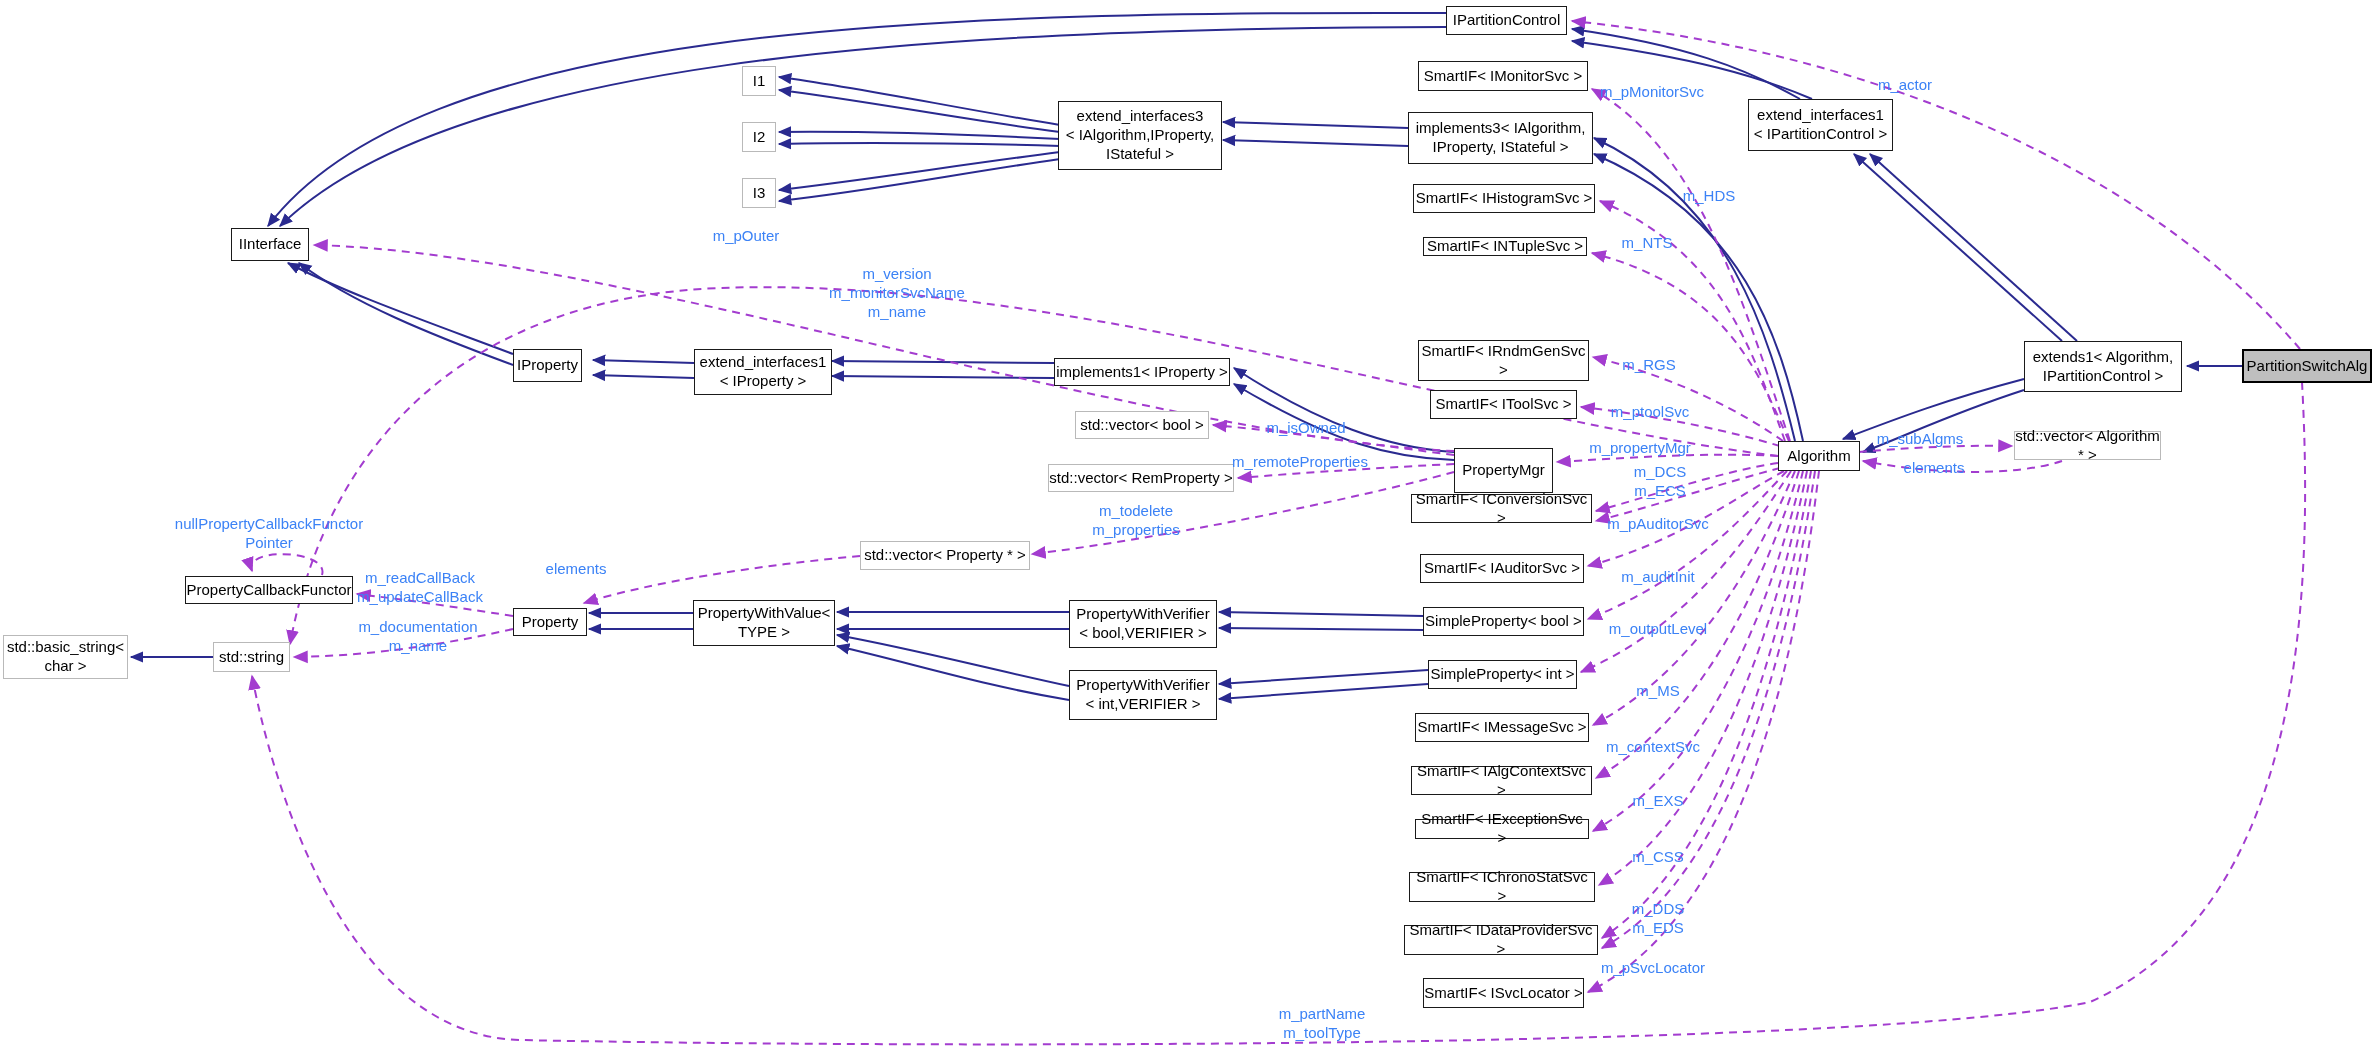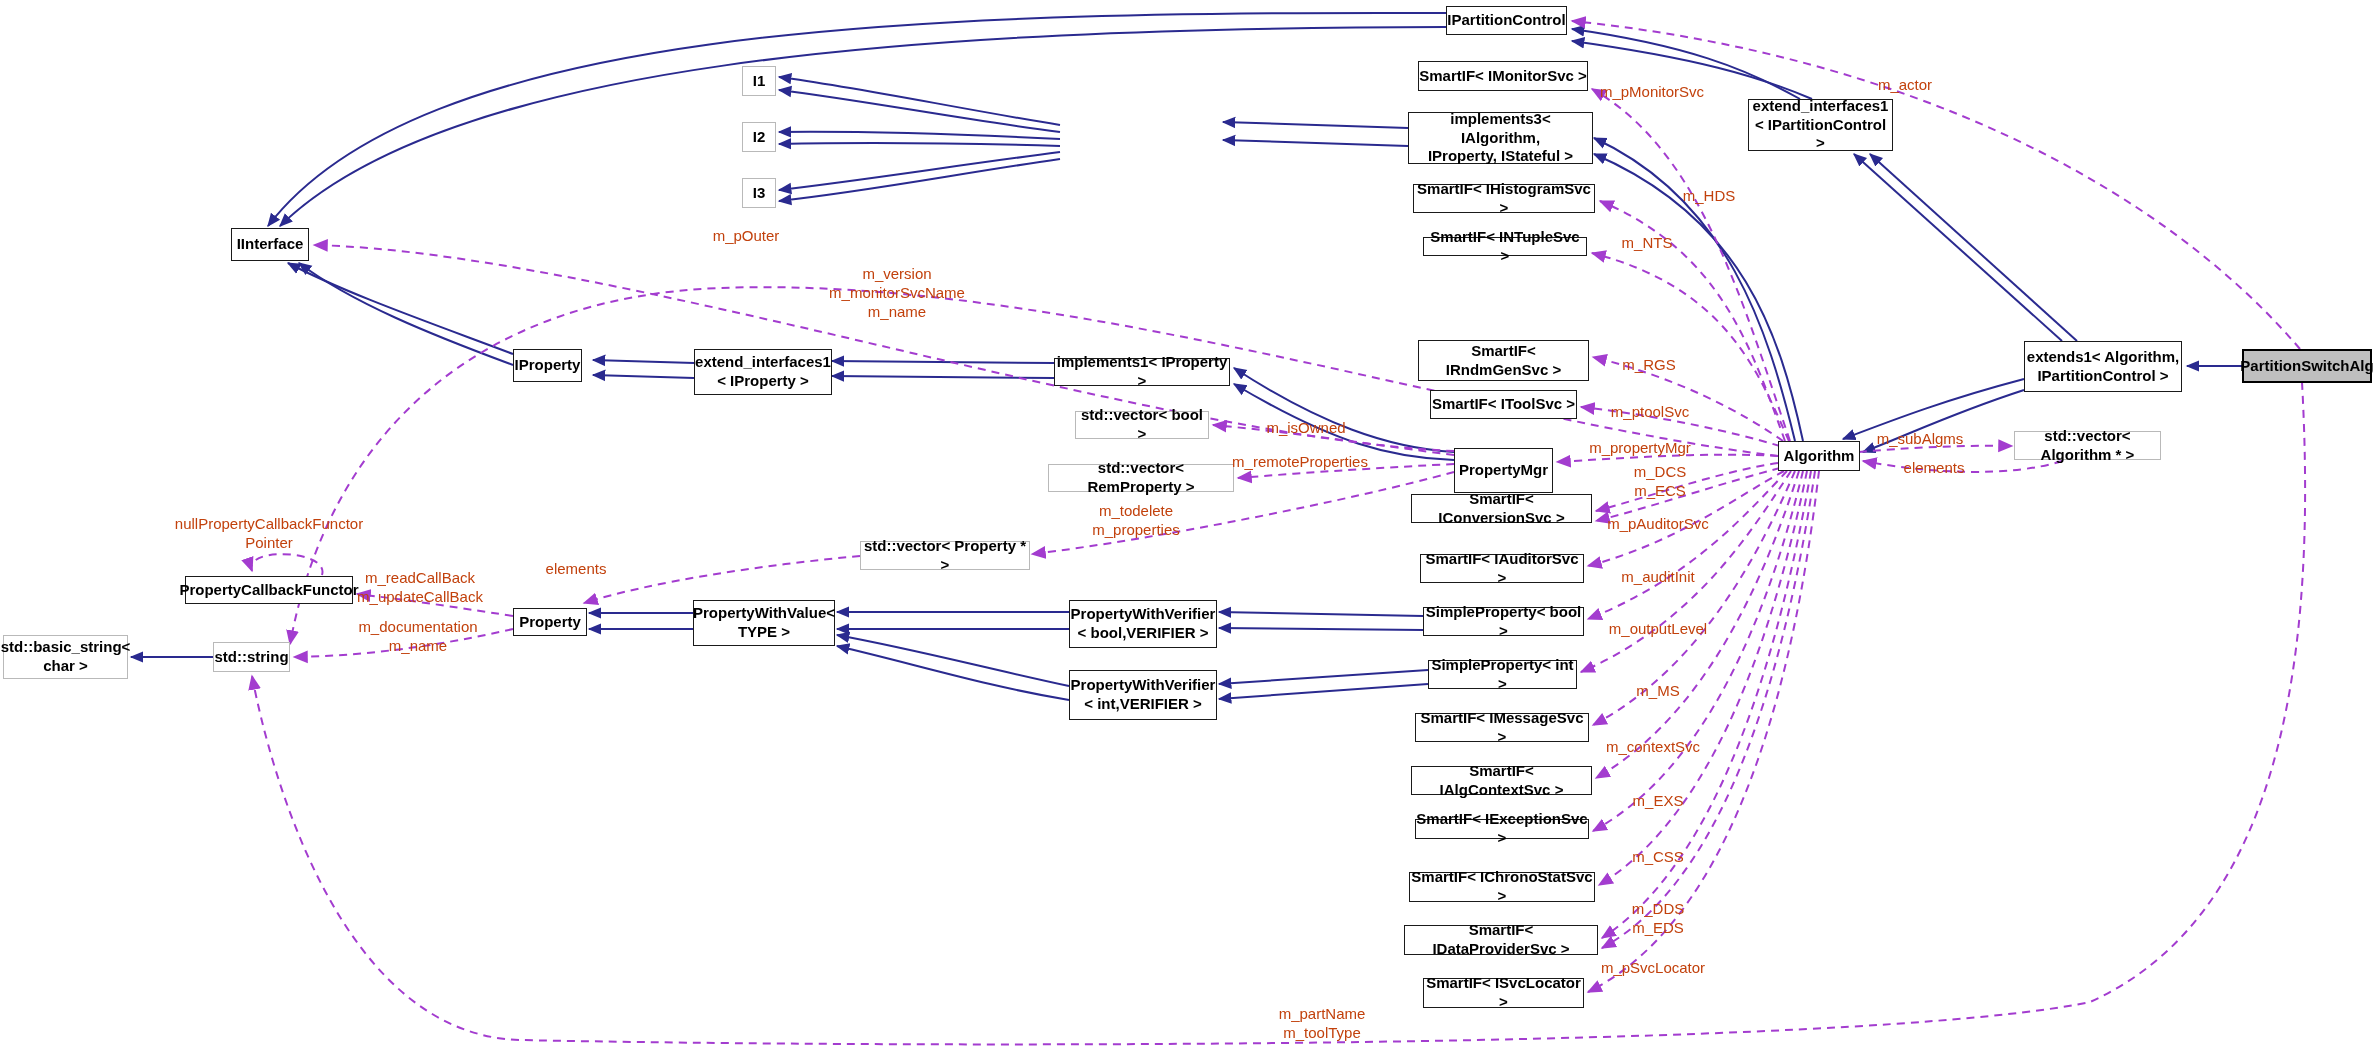--- a/index.html
+++ b/index.html
@@ -1,25 +1,25 @@
 <!DOCTYPE html>
 <html><head>
 <meta charset="utf-8">
 <style>
   html,body{margin:0;padding:0;background:#fff;}
   #canvas{position:relative;width:2379px;height:1053px;background:#ffffff;overflow:hidden;
           font-family:"Liberation Sans",sans-serif;}
   #edges{position:absolute;left:0;top:0;z-index:1;}
   .node{position:absolute;box-sizing:border-box;background:#fff;border:1.5px solid #1a1a1a;
         display:flex;align-items:center;justify-content:center;text-align:center;
-        font-size:15px;line-height:1.25;white-space:pre-line;color:#000;z-index:2;font-weight:bold;}
+        font-size:15px;line-height:1.25;white-space:pre-line;color:#000;z-index:2;}
   .node.light{border:1px solid #b9b9b9;}
   .node.hl{background:#bfbfbf;border:2px solid #000;}
   .lbl{position:absolute;transform:translate(-50%,-50%);font-size:15px;line-height:1.25;
-       text-align:center;white-space:pre-line;color:#c2410c;z-index:3;}
+       text-align:center;white-space:pre-line;color:#3b82f6;z-index:3;}
 </style>
 </head>
 <body>
 
 <div id="canvas">
 
 <svg id="edges" width="2379" height="1053" viewBox="0 0 2379 1053">
   <defs>
     <marker id="ab" viewBox="0 0 10 10" refX="8.6" refY="5" markerWidth="7.2" markerHeight="7.2" orient="auto">
       <path d="M0,1 L9.5,5 L0,9 z" fill="#2a2a8f"></path>
@@ -104,20 +104,23 @@
 </svg>
 
 <div class="node" style="left:231px;top:228px;width:78px;height:33px">IInterface</div>
 <div class="node" style="left:1446px;top:6px;width:121px;height:29px">IPartitionControl</div>
 <div class="node" style="left:1418px;top:61px;width:170px;height:30px">SmartIF&lt; IMonitorSvc &gt;</div>
 <div class="node" style="left:1748px;top:99px;width:145px;height:52px">extend_interfaces1
 &lt; IPartitionControl &gt;</div>
 <div class="node light" style="left:742px;top:66px;width:34px;height:30px">I1</div>
 <div class="node light" style="left:742px;top:122px;width:34px;height:30px">I2</div>
 <div class="node light" style="left:742px;top:178px;width:34px;height:30px">I3</div>
+<div class="node" style="left:1058px;top:101px;width:164px;height:69px">extend_interfaces3
+&lt; IAlgorithm,IProperty,
+IStateful &gt;</div>
 <div class="node" style="left:1408px;top:112px;width:185px;height:52px">implements3&lt; IAlgorithm,
 IProperty, IStateful &gt;</div>
 <div class="node" style="left:1413px;top:184px;width:182px;height:29px">SmartIF&lt; IHistogramSvc &gt;</div>
 <div class="node" style="left:1423px;top:237px;width:164px;height:19px">SmartIF&lt; INTupleSvc &gt;</div>
 <div class="node" style="left:513px;top:349px;width:69px;height:33px">IProperty</div>
 <div class="node" style="left:694px;top:349px;width:138px;height:46px">extend_interfaces1
 &lt; IProperty &gt;</div>
 <div class="node" style="left:1054px;top:358px;width:176px;height:28px">implements1&lt; IProperty &gt;</div>
 <div class="node" style="left:1418px;top:340px;width:171px;height:41px">SmartIF&lt; IRndmGenSvc &gt;</div>
 <div class="node" style="left:1430px;top:390px;width:147px;height:29px">SmartIF&lt; IToolSvc &gt;</div>

